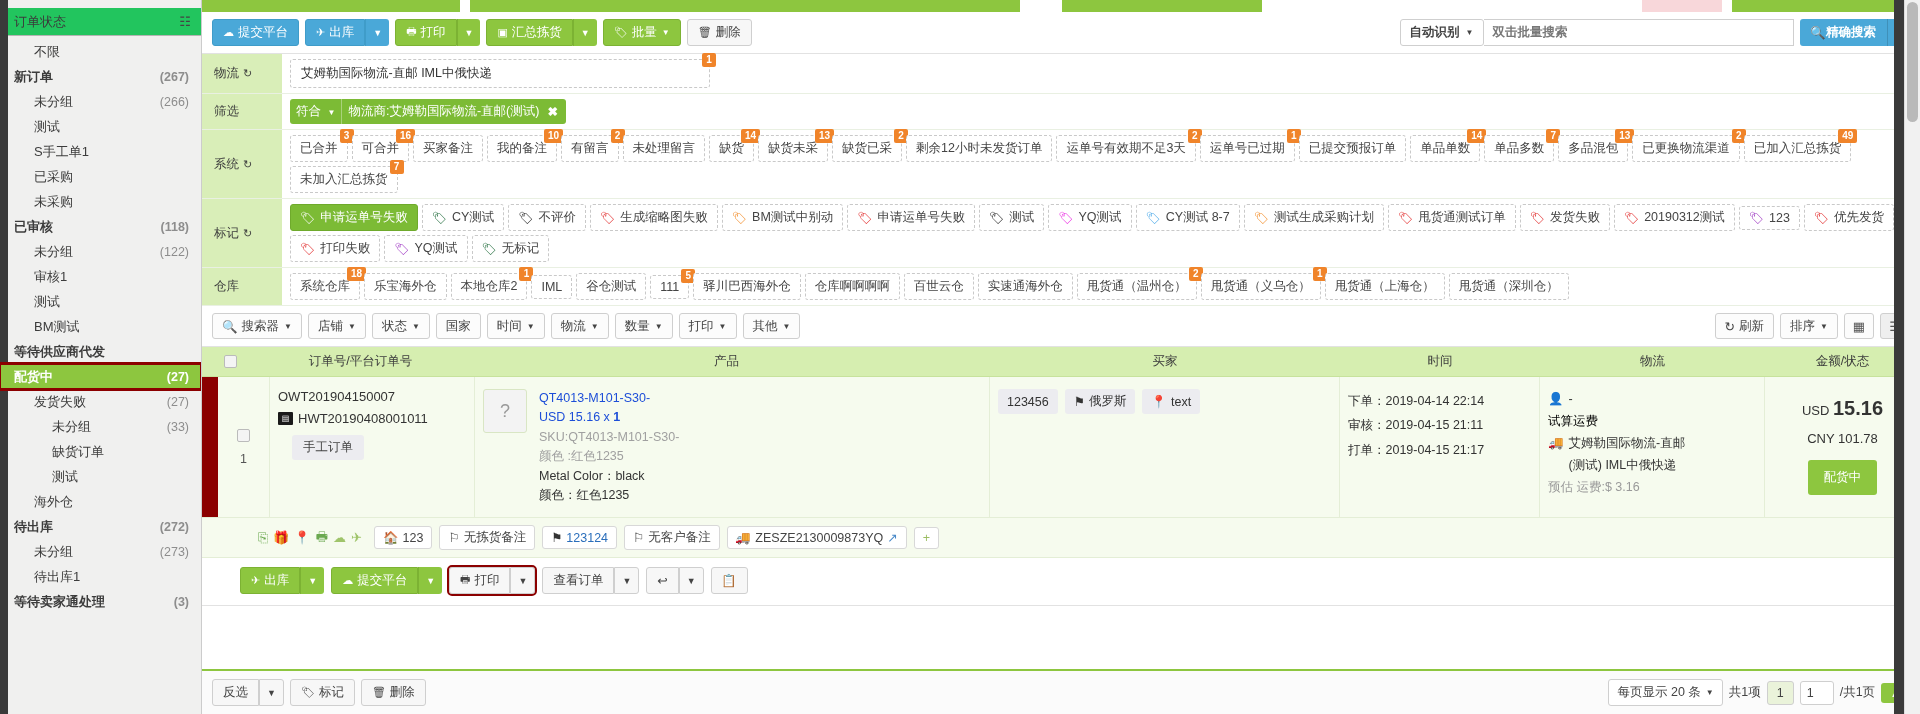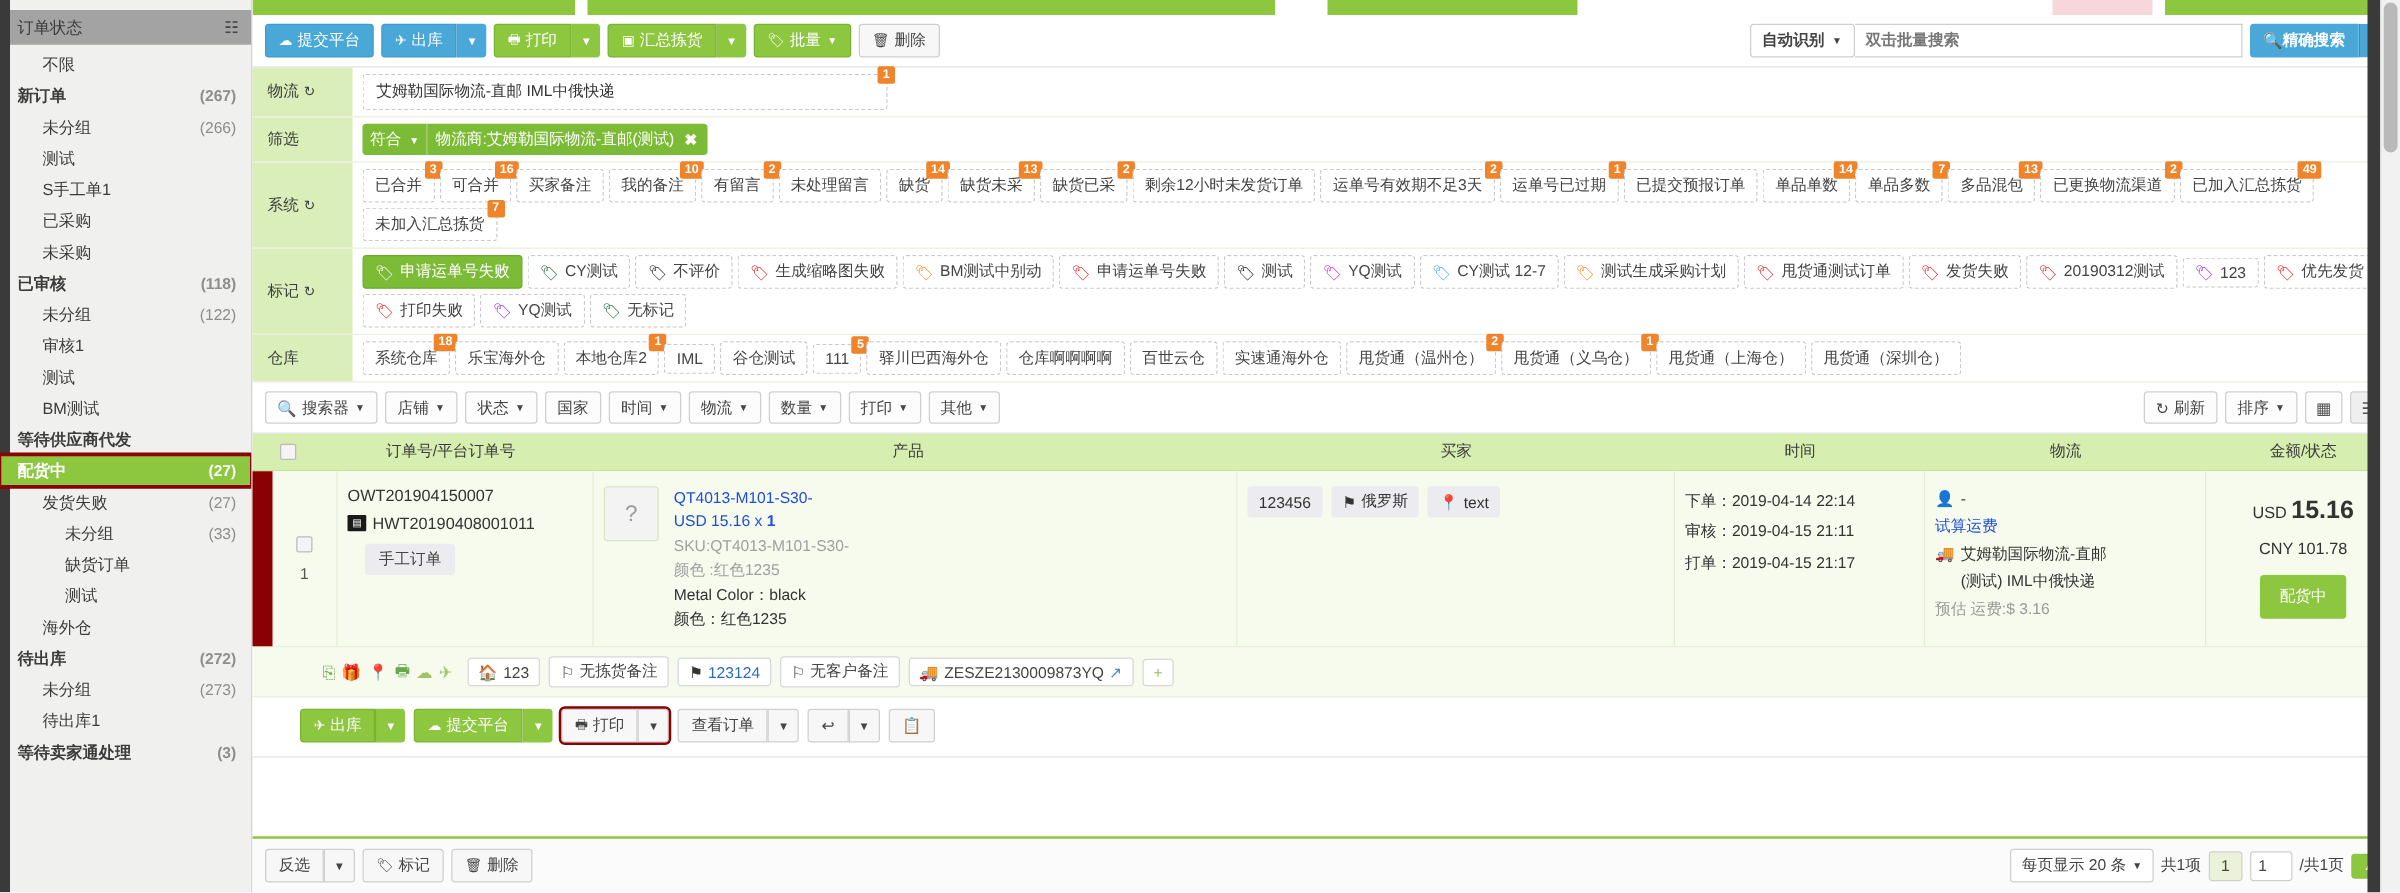--- a/index.html
+++ b/index.html
@@ -9,21 +9,21 @@
     font-family:"Liberation Sans", sans-serif;
     font-size:12px; color:#333; background:#fff;
     overflow:hidden;
   }
   .app { display:flex; width:1920px; height:714px; position:relative; }
 
   
   .sidebar { width:202px; flex:0 0 202px; background:#f0f0ef; border-right:1px solid #ccc;
              position:relative; overflow:hidden; }
   .sb-strip { position:absolute; left:0; top:0; width:8px; height:714px; background:#3a3a3a; }
-  .sb-head { height:28px; background:#a3a3a3; border-bottom:1px solid #b5b5b3;
+  .sb-head { height:28px; background:#22c55e; border-bottom:1px solid #b5b5b3;
              display:flex; align-items:center; padding:0 10px 0 14px; margin-top:8px;}
   .sb-head .t { font-size:13px; color:#3b3b3b; font-weight:400; flex:1; }
   .sb-head .ic { font-size:13px; color:#444; }
   .sb-list { padding-top:3px; }
   .sb-item { display:flex; align-items:center; height:25px; padding-right:12px;
              font-size:13px; color:#3c3c3c; cursor:pointer; position:relative;}
   .sb-item .lab { flex:1; white-space:nowrap; overflow:hidden; }
   .sb-item .cnt { color:#8d8d8d; font-size:12.5px; }
   .lvl0 { padding-left:14px; font-weight:bold; }
   .lvl1 { padding-left:34px; }
@@ -152,21 +152,21 @@
   .pinfo .t2 { color:#a0a0a0; }
   .pinfo .t3 { color:#333; }
 
   .buyerchips { display:flex; gap:7px; flex-wrap:wrap; }
   .bchip { background:#ececf0; color:#333; font-size:12.5px; padding:4px 9px; border-radius:3px;
            display:inline-flex; align-items:center; gap:4px; }
 
   .times { font-size:12.5px; line-height:1.95; color:#333; }
   .logi { font-size:12.5px; line-height:1.75; }
   .logi .ln { display:flex; gap:5px; align-items:flex-start; }
-  .logi .link { color:#1d4ed8; cursor:pointer; }
+  .logi .link { color:#000000; cursor:pointer; }
   .logi .muted { color:#9a9a9a; }
   .logi .dark { color:#333; }
 
   .amt { text-align:center; font-size:13px; line-height:1.9; }
   .amt b { font-size:20px; }
   .statusbtn { display:inline-block; background:#8dc63f; color:#fff; font-size:12.5px;
                padding:6px 16px; border-radius:3px; margin-top:8px; cursor:pointer;}
 
   
   .subrow { display:flex; align-items:center; gap:7px; padding:7px 10px 7px 56px;
@@ -463,21 +463,21 @@
           <div class="tagbox">
             <span class="tg" style="color: rgb(17, 17, 17);">🏷</span>
             <span>测试</span>
           </div>
           <div class="tagbox">
             <span class="tg" style="color: rgb(233, 30, 224);">🏷</span>
             <span>YQ测试</span>
           </div>
           <div class="tagbox">
             <span class="tg" style="color: rgb(74, 168, 232);">🏷</span>
-            <span>CY测试 12-7</span>
+            <span>CY测试 8-7</span>
           </div>
           <div class="tagbox">
             <span class="tg" style="color: rgb(242, 140, 40);">🏷</span>
             <span>测试生成采购计划</span>
           </div>
           <div class="tagbox">
             <span class="tg" style="color: rgb(224, 32, 32);">🏷</span>
             <span>甩货通测试订单</span>
           </div>
           <div class="tagbox">

